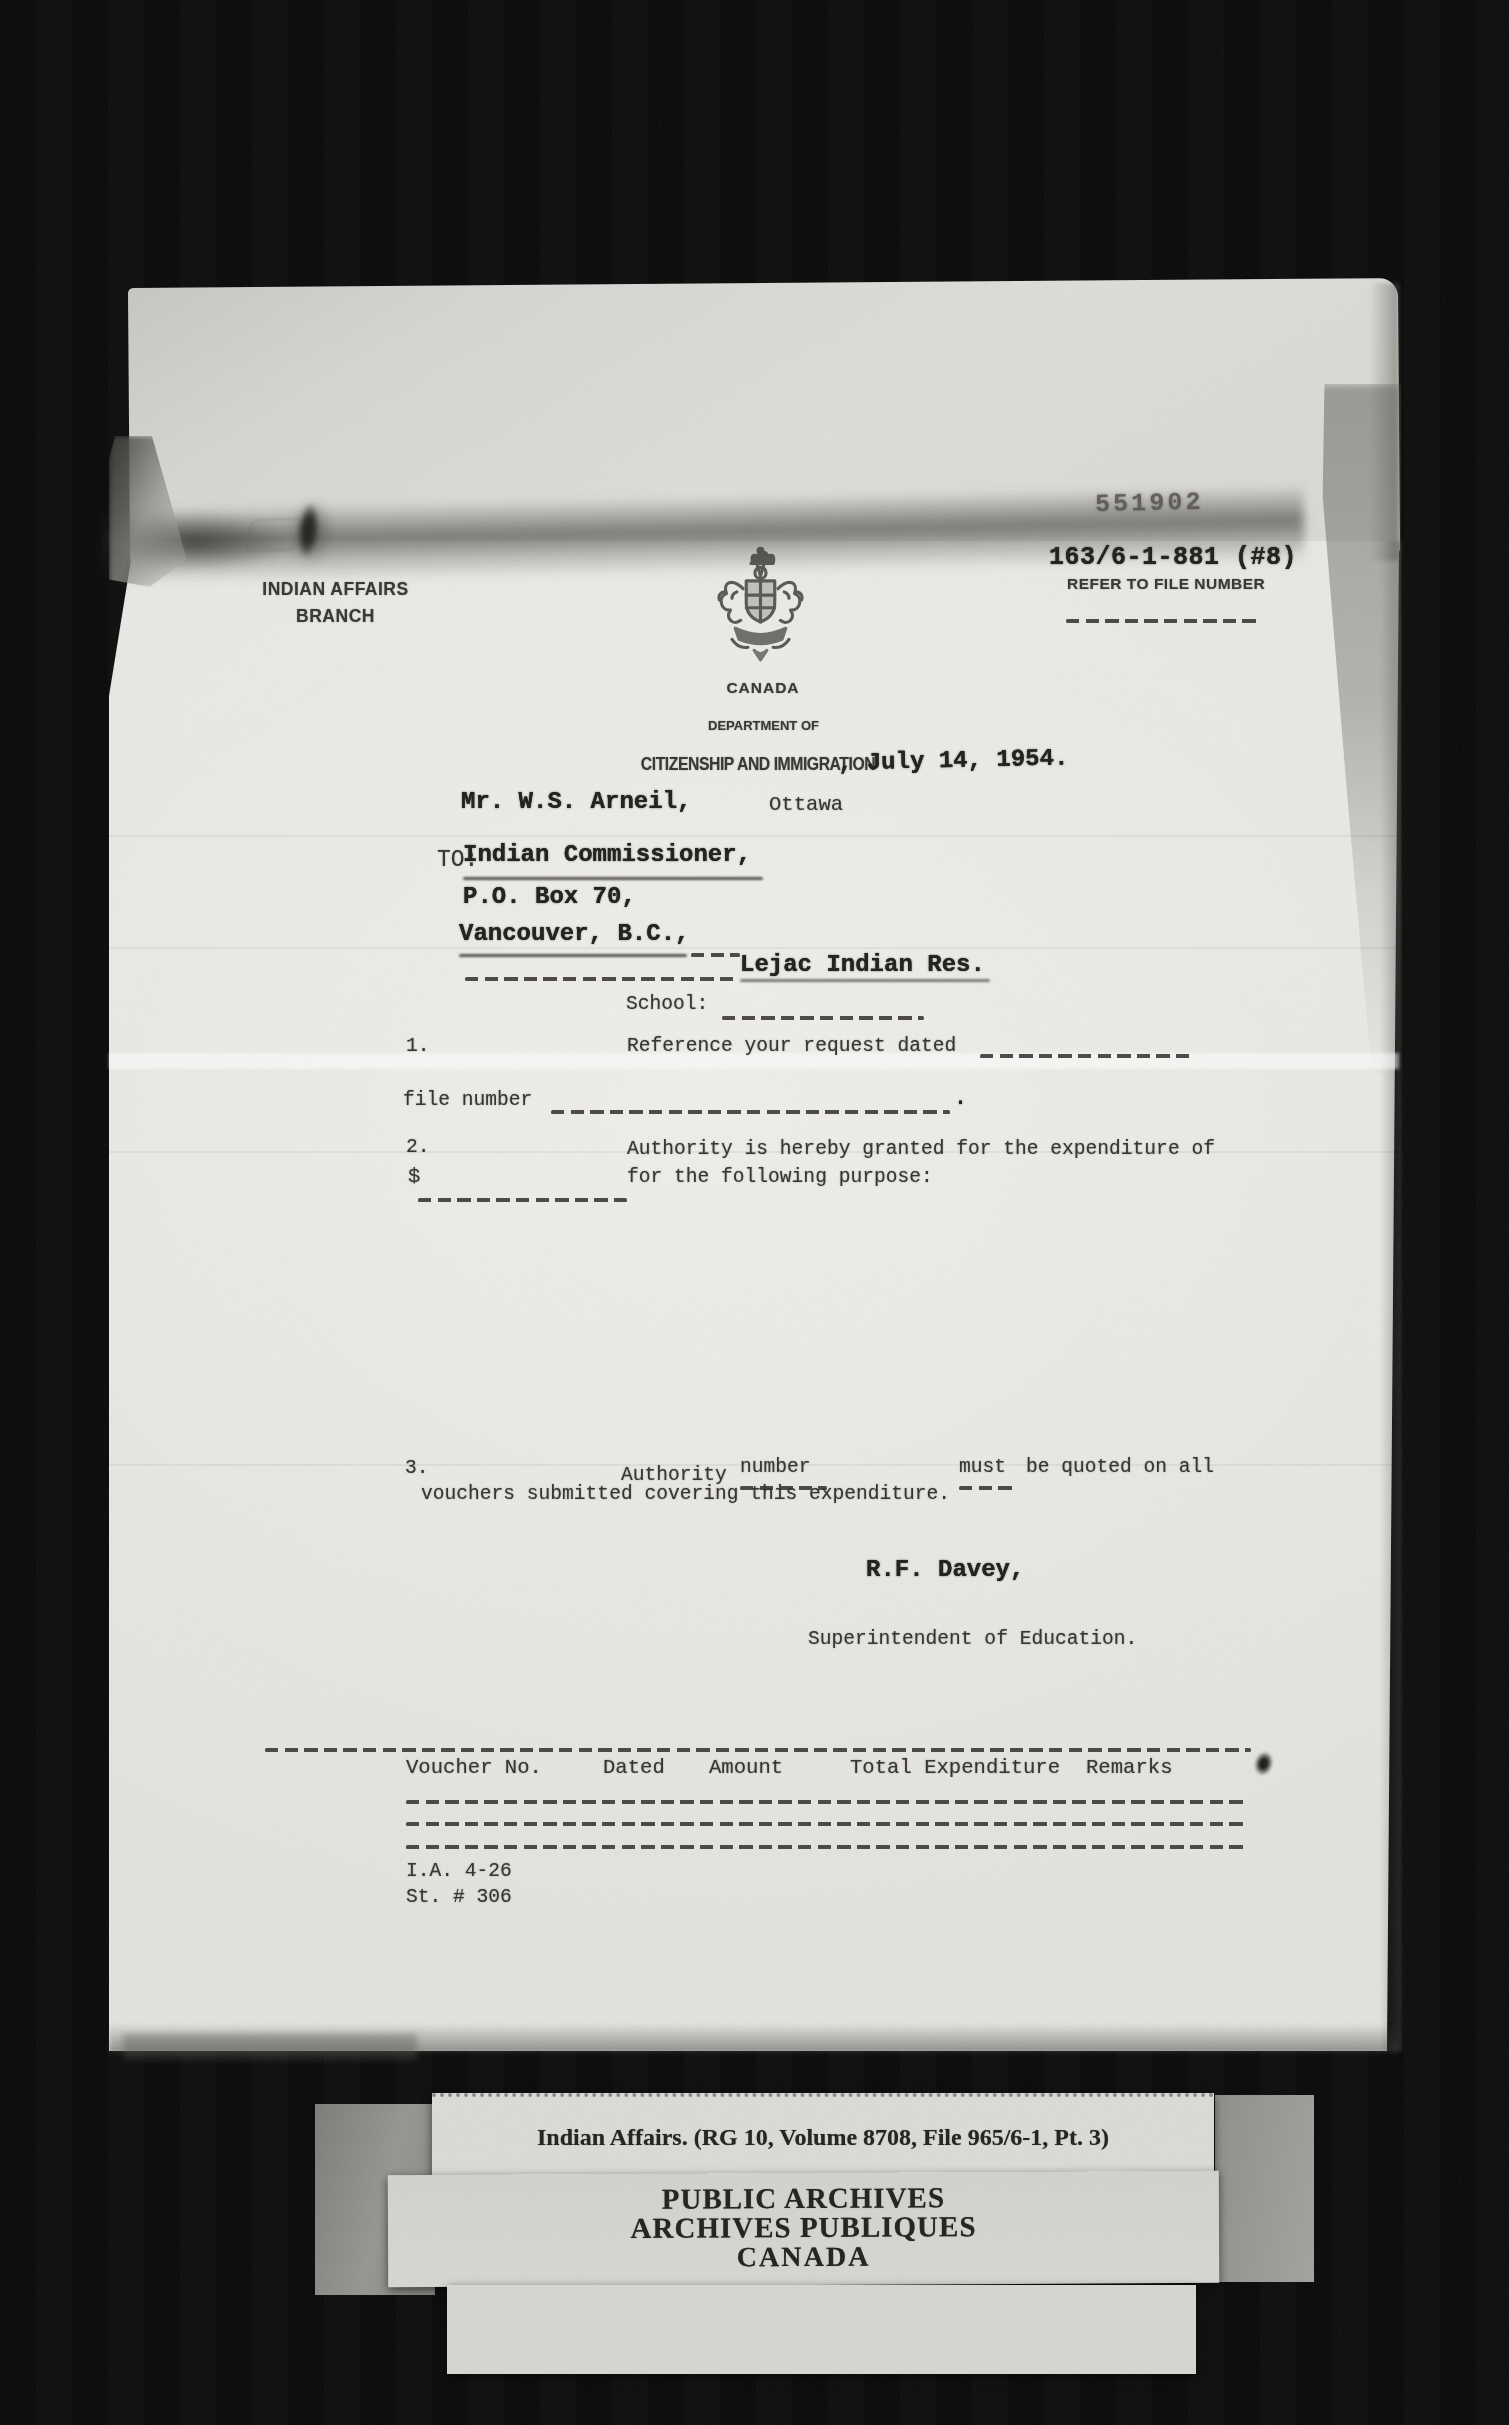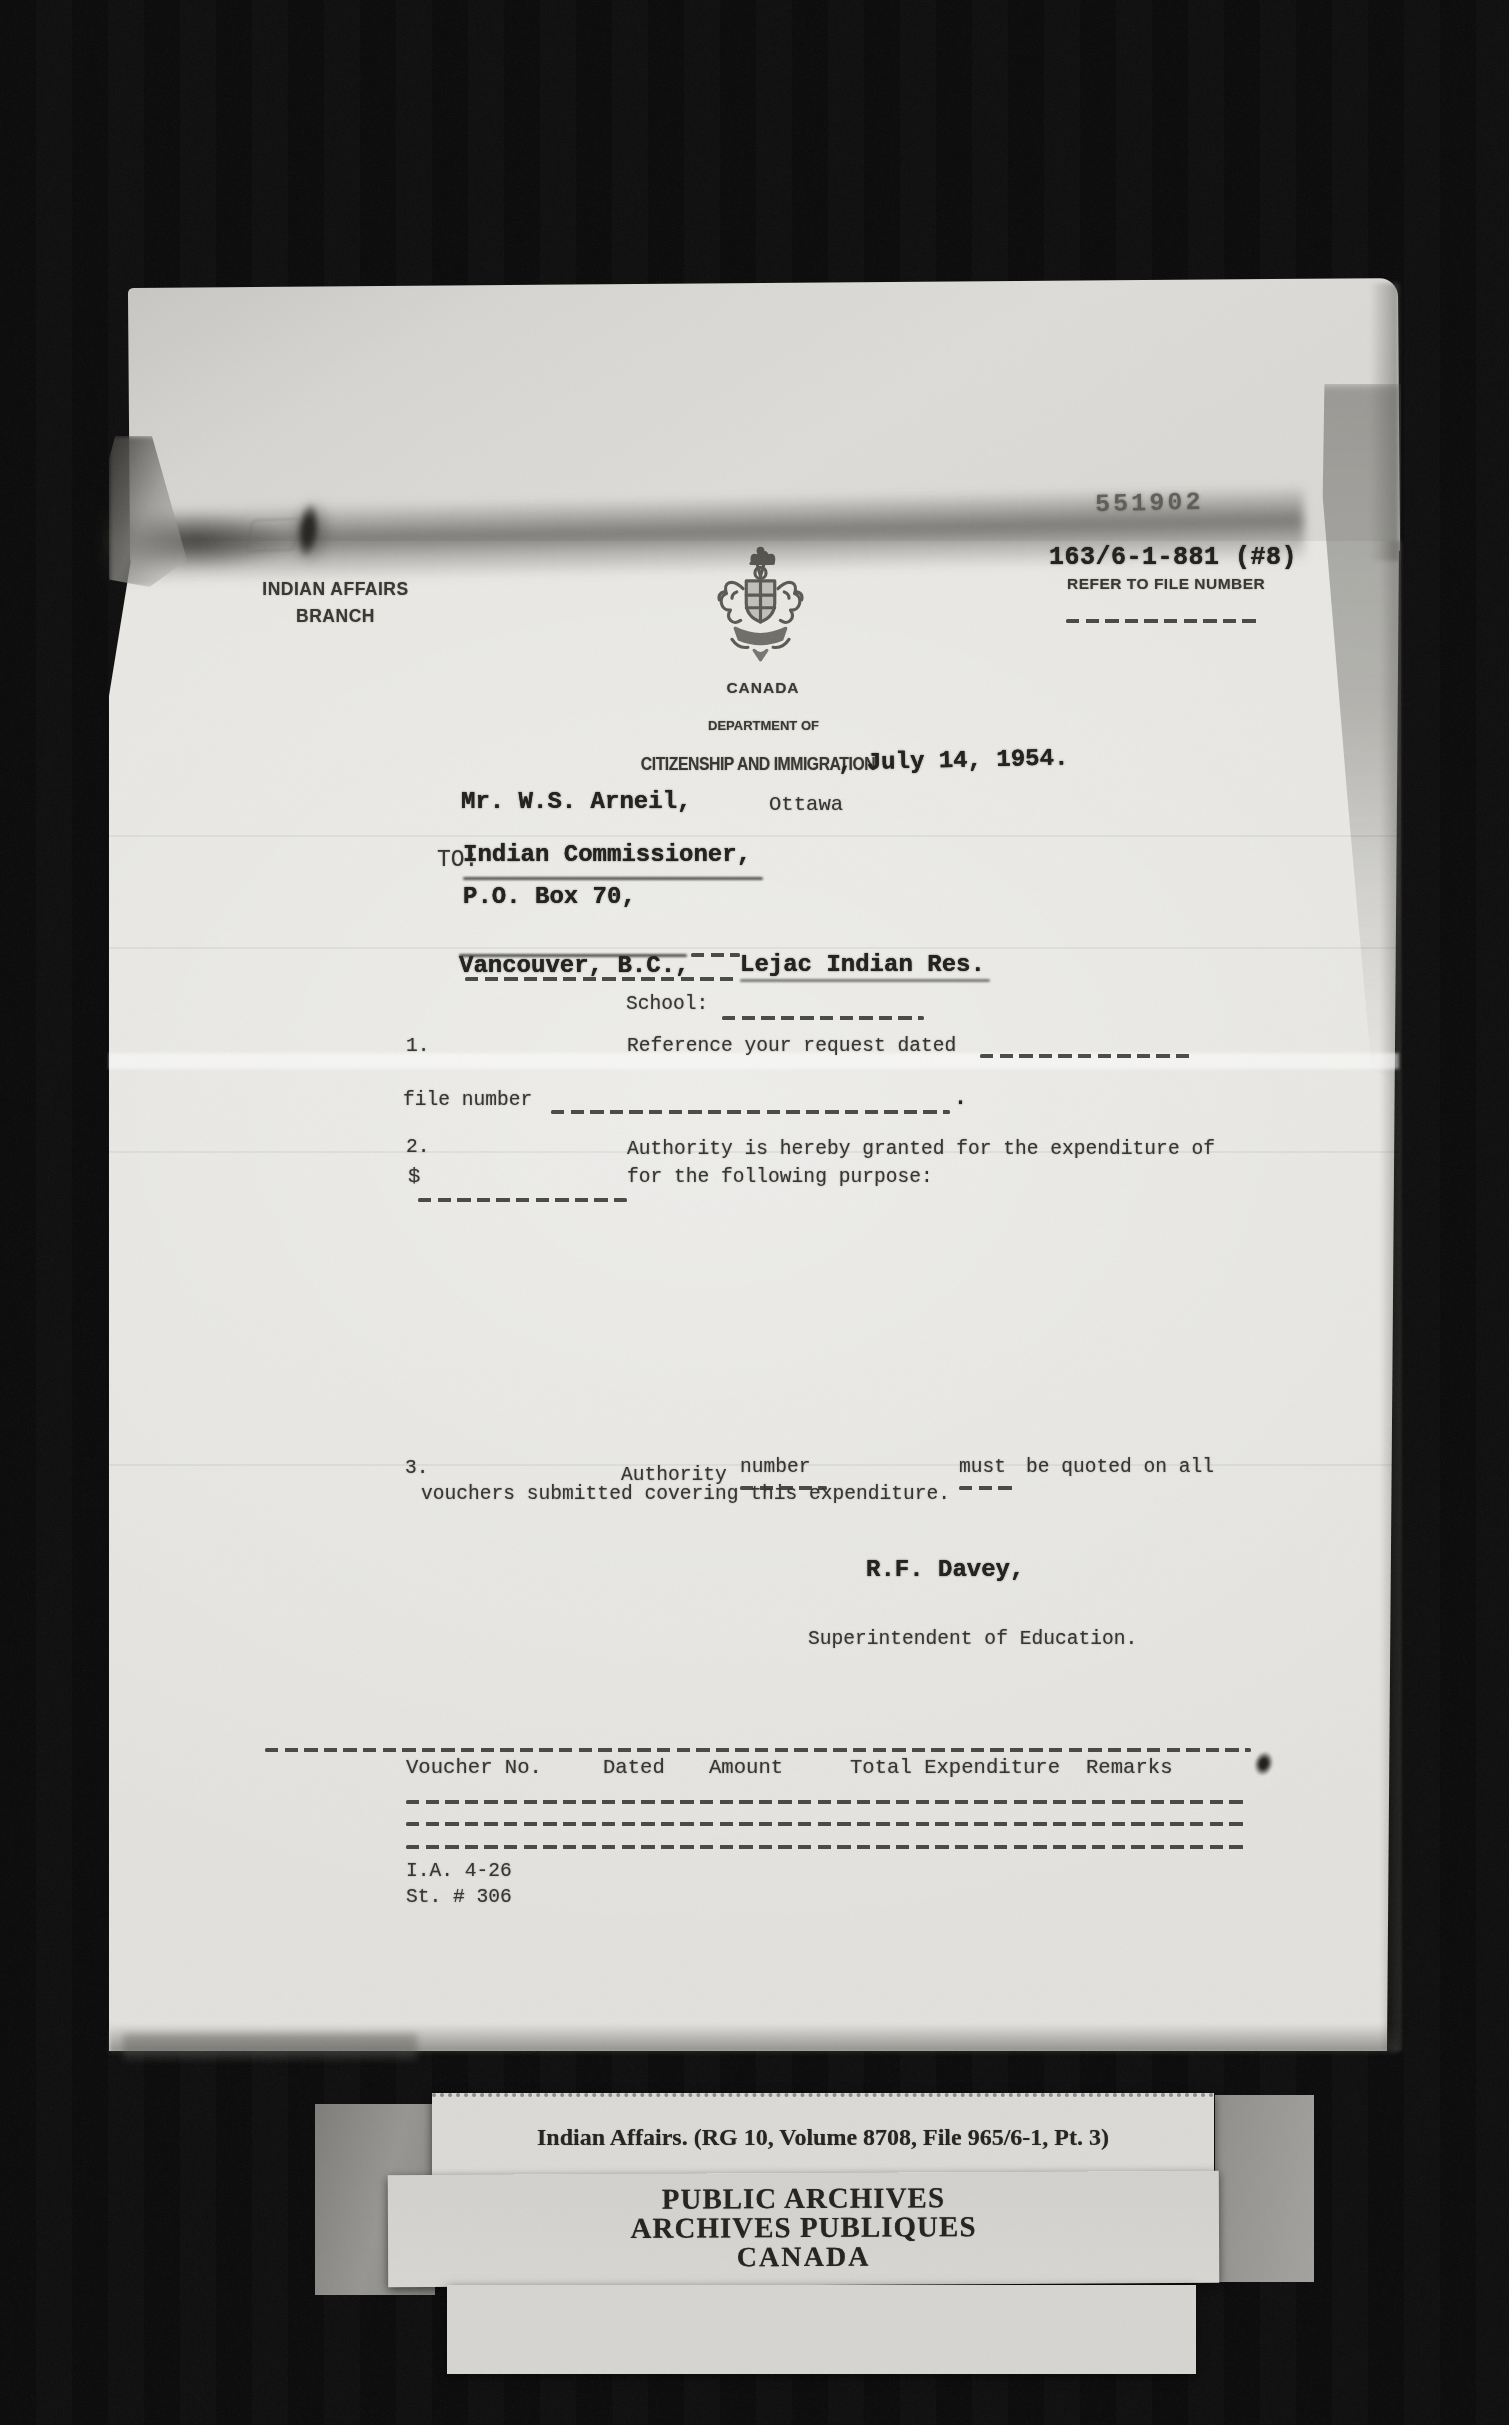--- a/index.html
+++ b/index.html
@@ -136,21 +136,21 @@
   <div class="abs lh" style="left:654px;top:718px;width:219px;text-align:center;font-size:13px;">DEPARTMENT OF</div>
   <div class="abs lh" style="left:592px;top:754px;width:332px;text-align:center;font-size:17.5px;letter-spacing:-0.5px;transform:scaleX(.9);">CITIZENSHIP AND IMMIGRATION</div>
   <div class="abs mono heavy" style="left:838px;top:747px;font-size:24px;transform:rotate(-1.3deg);">, July 14, 1954.</div>
 
   <div class="abs mono heavy typed47" style="left:461px;top:788px;">Mr. W.S. Arneil,</div>
   <div class="abs mono ink" style="left:769px;top:793px;font-size:20.6px;">Ottawa</div>
   <div class="abs mono ink" style="left:405px;top:847px;font-size:23px;margin-left:32px;">TO:</div>
   <div class="abs mono heavy typed47" style="left:463px;top:841px;">Indian Commissioner,</div>
   <div class="abs solid-line" style="left:463px;top:877px;width:300px;"></div>
   <div class="abs mono heavy typed47" style="left:463px;top:883px;">P.O. Box 70,</div>
-  <div class="abs mono heavy typed47" style="left:459px;top:920px;margin-top:32px;">Vancouver, B.C.,</div>
+  <div class="abs mono heavy typed47" style="left:459px;top:920px;">Vancouver, B.C.,</div>
   <div class="abs solid-line" style="left:459px;top:954px;width:228px;"></div>
   <div class="abs dash-line" style="left:691px;top:953px;width:49px;"></div>
 
   <div class="abs dash-line" style="left:465px;top:977px;width:272px;"></div>
   <div class="abs solid-line" style="left:740px;top:979px;width:250px;opacity:.75;"></div>
   <div class="abs mono heavy typed47" style="left:740px;top:951px;">Lejac Indian Res.</div>
 
   <div class="abs mono ink form38" style="left:626px;top:993px;">School:</div>
   <div class="abs dash-line" style="left:722px;top:1016px;width:202px;"></div>
 

